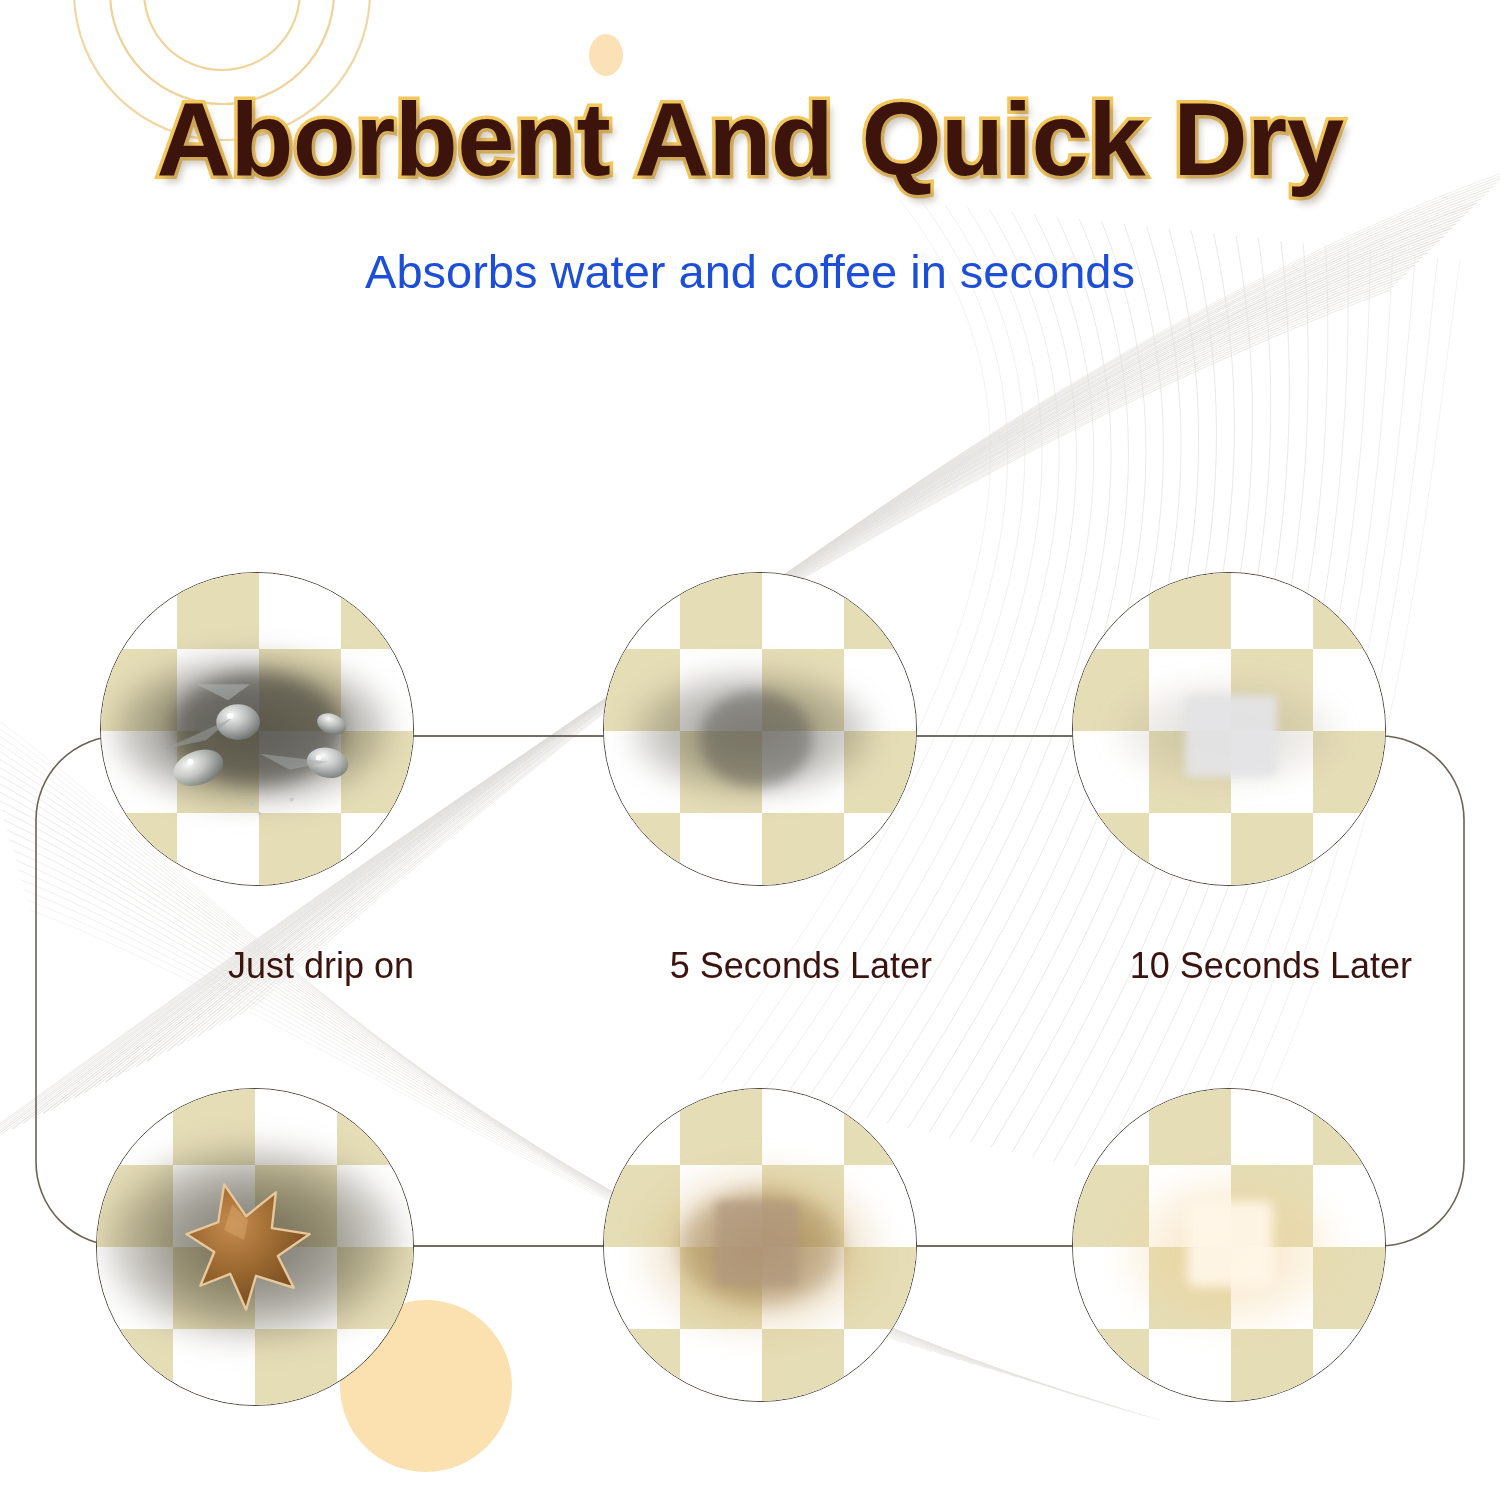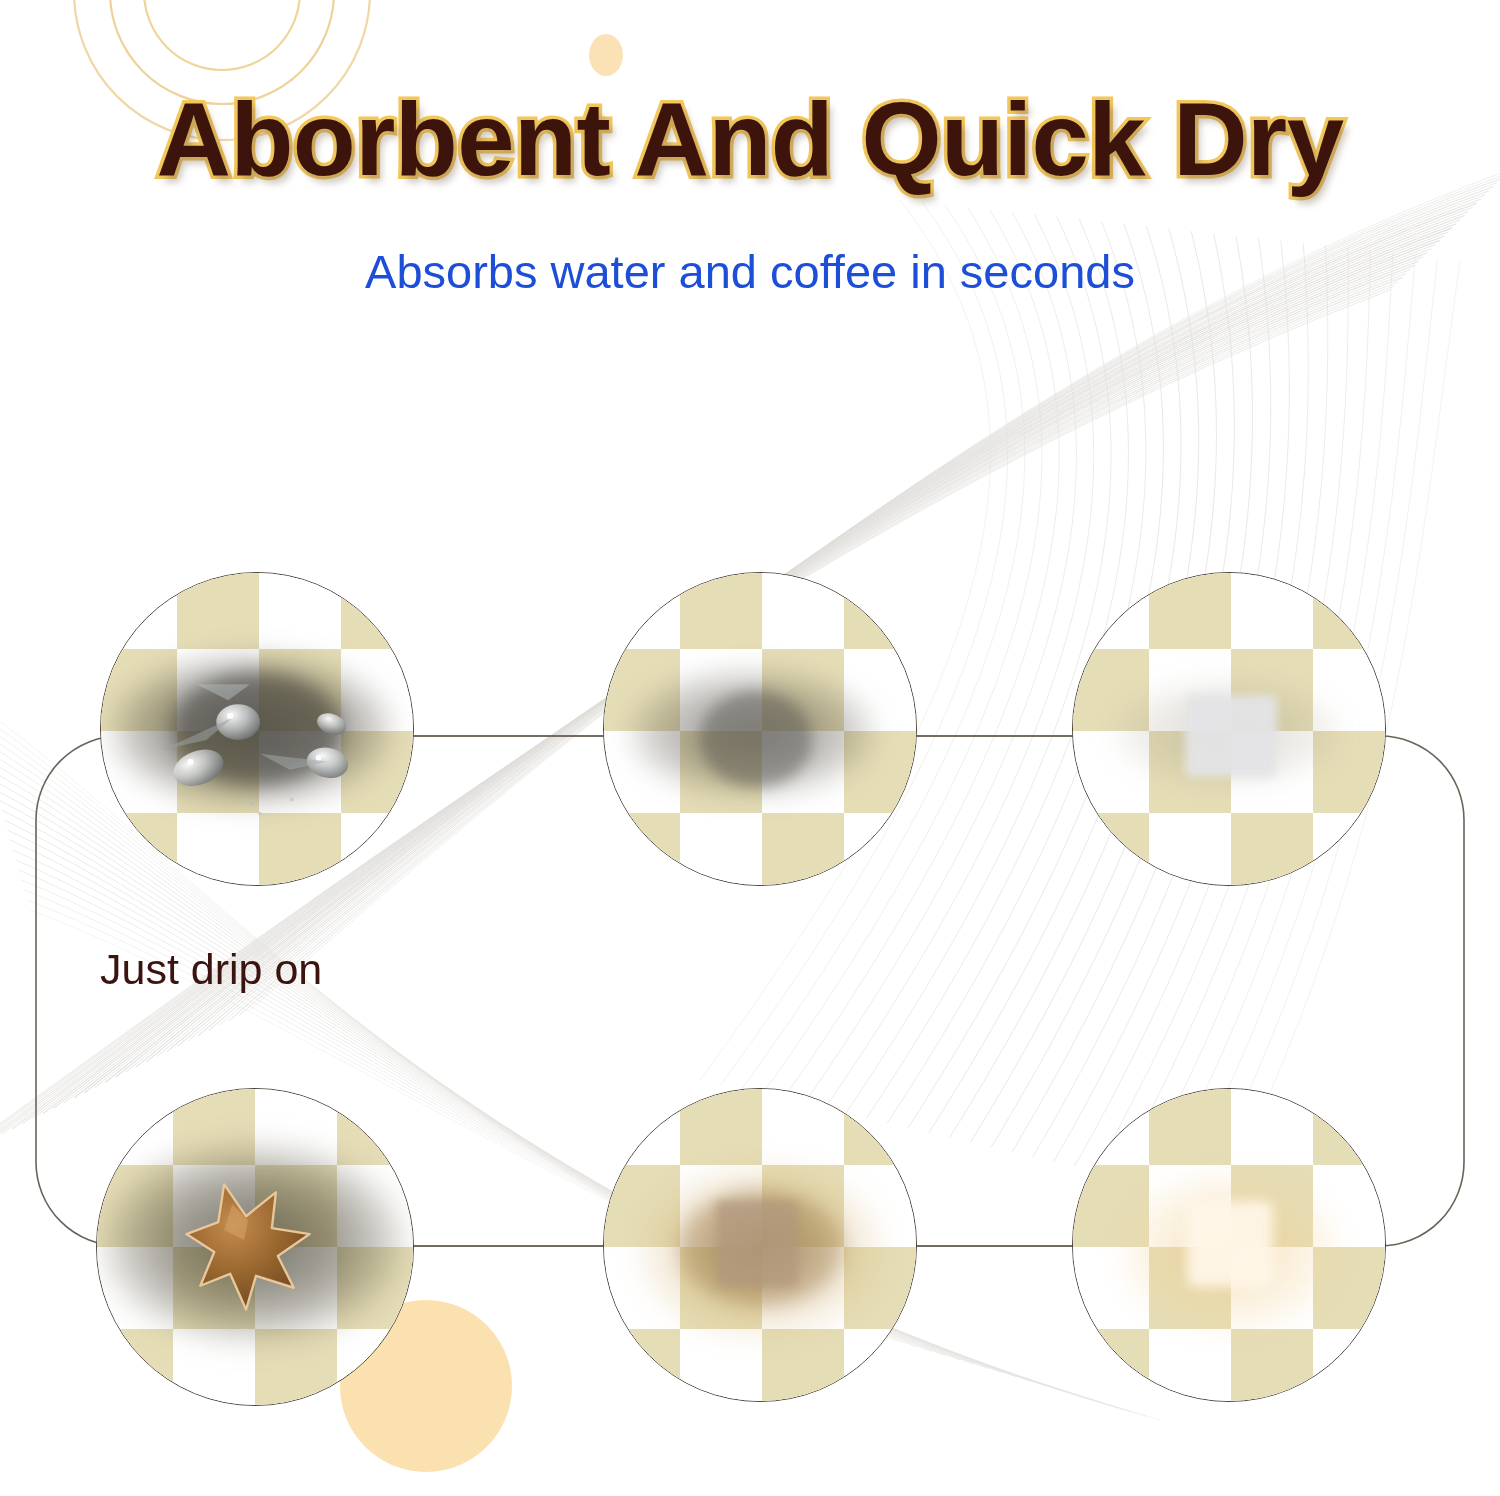--- a/index.html
+++ b/index.html
@@ -60,25 +60,25 @@
       linear-gradient(45deg,#E5DDB6 25%,transparent 25%,transparent 75%,#E5DDB6 75%),
       linear-gradient(45deg,#E5DDB6 25%,transparent 25%,transparent 75%,#E5DDB6 75%);
     background-size:164px 164px;
     background-position:0 0, 82px 82px;
   }
   .stain{position:absolute;border-radius:50%;}
 
   
   .caption{
     position:absolute;
-    font-size:43px;
+    font-size:36px;
     line-height:1;
     color:#3B1410;
     white-space:nowrap;
-    text-align:left;
+    text-align:right;
   }
 </style>
 </head>
 <body>
 
 <div id="stage">
 
   <svg class="bg-svg" viewBox="0 0 1500 1496" xmlns="http://www.w3.org/2000/svg">
     <g fill="none" stroke="#DEDCD7" stroke-width="1.1" opacity="0.95" id="waveGroup">
         <path d="M 1510 170 C 1150 300, 760 560, 250 1010" stroke="#DFDDD9" stroke-width="0.90" opacity="0.55"></path>
@@ -243,20 +243,22 @@
   <div class="swatch" style="left:1072px;top:572px;width:314px;height:314px;">
     <div class="checker"></div>
     <div class="stain" style="left:40px;top:106px;width:228px;height:108px;
                 background:radial-gradient(ellipse at 50% 50%, rgba(120,112,88,0.26) 0%, rgba(150,142,118,0.14) 55%, rgba(180,175,160,0) 82%);
                 filter:blur(12px);"></div>
     <div class="stain" style="left:112px;top:122px;width:92px;height:82px;
                 background:rgba(228,228,230,0.95);filter:blur(4px);border-radius:6px;"></div>
   </div>
 
   <div class="caption" style="left:100px;top:948px;width:314px;">Just drip on</div>
+  <div class="caption" style="left:588px;top:948px;width:344px;">5 Seconds Later</div>
+  <div class="caption" style="left:1052px;top:948px;width:360px;">10 Seconds Later</div>
 
   <div class="swatch" style="left:96px;top:1088px;width:318px;height:318px;">
     <div class="checker"></div>
     <div class="stain" style="left:6px;top:56px;width:300px;height:196px;
                 background:radial-gradient(ellipse at 50% 50%, rgba(45,42,30,0.66) 0%, rgba(70,64,46,0.5) 40%, rgba(110,104,84,0.22) 68%, rgba(150,145,128,0) 84%);
                 filter:blur(15px);"></div>
     <svg style="position:absolute;inset:0;width:100%;height:100%;" viewBox="0 0 318 318" xmlns="http://www.w3.org/2000/svg">
       <defs>
         <radialGradient id="cof" cx="38%" cy="32%" r="78%">
           <stop offset="0%" stop-color="#C68B4E"></stop>

